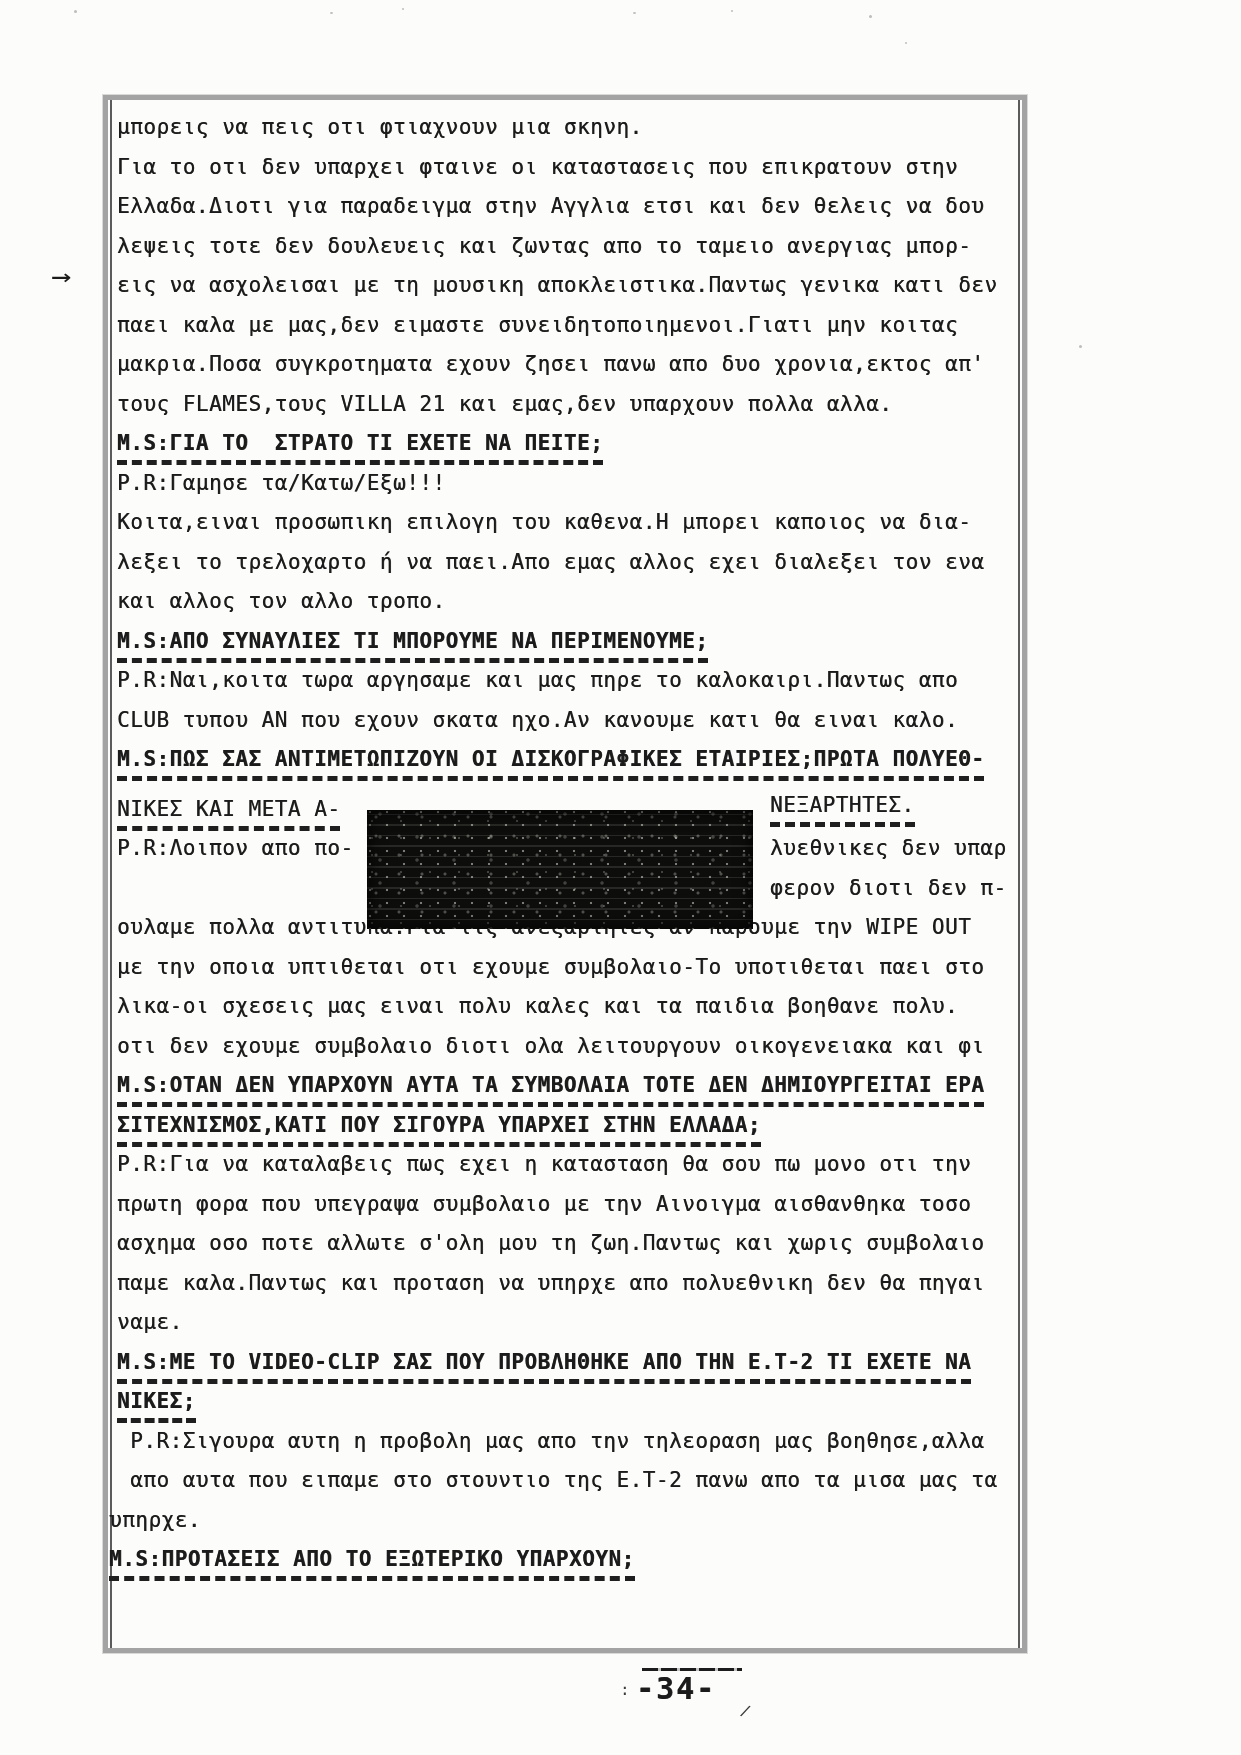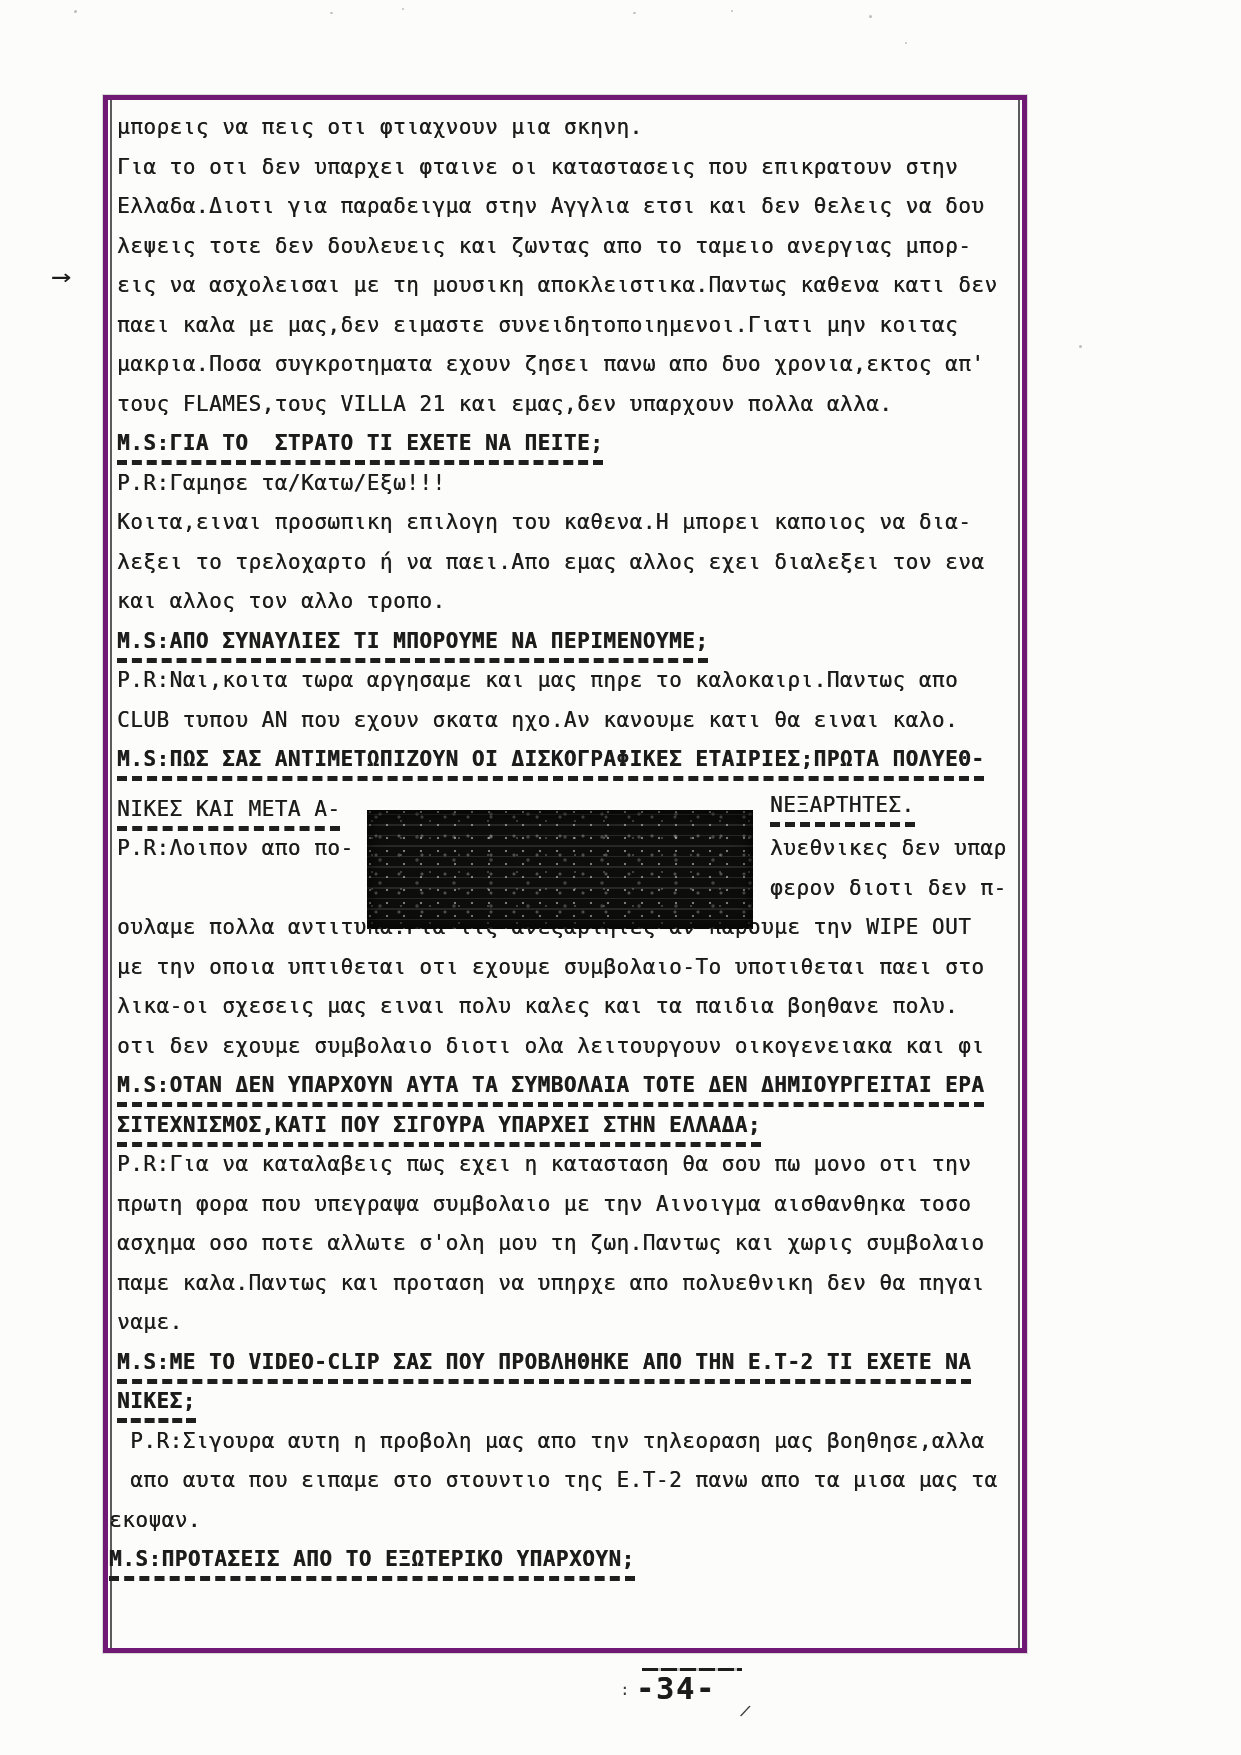--- a/index.html
+++ b/index.html
@@ -6,21 +6,21 @@
   body{
     width:1241px;height:1755px;position:relative;
     background:#fcfcfa;overflow:hidden;
     font-family:"DejaVu Sans Mono","Liberation Mono",monospace;
     color:#1b1b1b;
   }
   .speck{position:absolute;background:#8a8a84;border-radius:50%;opacity:.55;}
 
   .frame{
     position:absolute;left:103px;top:95px;width:914px;height:1548px;
-    border:5px solid #701a75;
+    border:5px solid #a3a3a3;
     box-shadow:0 0 0 1px rgba(23,23,23,.15);
     background:transparent;
   }
   .inner-line{position:absolute;top:0;bottom:0;width:2px;background:#262626;opacity:.75;}
   .inner-line.l{left:2px;}
   .inner-line.r{right:2px;}
 
   .text{
     position:absolute;left:9px;top:8px;width:900px;
   }
@@ -87,21 +87,21 @@
 
 <div class="frame">
   <div class="inner-line l"></div>
   <div class="inner-line r"></div>
 
   <div class="text">
     <div class="row">μπορεις να πεις οτι φτιαχνουν μια σκηνη.</div>
     <div class="row">Για το οτι δεν υπαρχει φταινε οι καταστασεις που επικρατουν στην</div>
     <div class="row">Ελλαδα.Διοτι για παραδειγμα στην Αγγλια ετσι και δεν θελεις να δου</div>
     <div class="row">λεψεις τοτε δεν δουλευεις και ζωντας απο το ταμειο ανεργιας μπορ-</div>
-    <div class="row">εις να ασχολεισαι με τη μουσικη αποκλειστικα.Παντως καθενα κατι δεν</div>
+    <div class="row">εις να ασχολεισαι με τη μουσικη αποκλειστικα.Παντως γενικα κατι δεν</div>
     <div class="row">παει καλα με μας,δεν ειμαστε συνειδητοποιημενοι.Γιατι μην κοιτας</div>
     <div class="row">μακρια.Ποσα συγκροτηματα εχουν ζησει πανω απο δυο χρονια,εκτος απ'</div>
     <div class="row">τους FLAMES,τους VILLA 21 και εμας,δεν υπαρχουν πολλα αλλα.</div>
     <div class="row q"><span class="u">M.S:ΓΙΑ ΤΟ  ΣΤΡΑΤΟ ΤΙ ΕΧΕΤΕ ΝΑ ΠΕΙΤΕ;</span></div>
     <div class="row">P.R:Γαμησε τα/Κατω/Εξω!!!</div>
     <div class="row">Κοιτα,ειναι προσωπικη επιλογη του καθενα.Η μπορει καποιος να δια-</div>
     <div class="row">λεξει το τρελοχαρτο ή να παει.Απο εμας αλλος εχει διαλεξει τον ενα</div>
     <div class="row">και αλλος τον αλλο τροπο.</div>
     <div class="row q"><span class="u">M.S:ΑΠΟ ΣΥΝΑΥΛΙΕΣ ΤΙ ΜΠΟΡΟΥΜΕ ΝΑ ΠΕΡΙΜΕΝΟΥΜΕ;</span></div>
     <div class="row">P.R:Ναι,κοιτα τωρα αργησαμε και μας πηρε το καλοκαιρι.Παντως απο</div>
@@ -118,21 +118,21 @@
     <div class="row q"><span class="u">ΣΙΤΕΧΝΙΣΜΟΣ,ΚΑΤΙ ΠΟΥ ΣΙΓΟΥΡΑ ΥΠΑΡΧΕΙ ΣΤΗΝ ΕΛΛΑΔΑ;</span></div>
     <div class="row">P.R:Για να καταλαβεις πως εχει η κατασταση θα σου πω μονο οτι την</div>
     <div class="row">πρωτη φορα που υπεγραψα συμβολαιο με την Αινοιγμα αισθανθηκα τοσο</div>
     <div class="row">ασχημα οσο ποτε αλλωτε σ'ολη μου τη ζωη.Παντως και χωρις συμβολαιο</div>
     <div class="row">παμε καλα.Παντως και προταση να υπηρχε απο πολυεθνικη δεν θα πηγαι</div>
     <div class="row">ναμε.</div>
     <div class="row q"><span class="u">M.S:ΜΕ ΤΟ VIDEO-CLIP ΣΑΣ ΠΟΥ ΠΡΟΒΛΗΘΗΚΕ ΑΠΟ ΤΗΝ Ε.Τ-2 ΤΙ ΕΧΕΤΕ ΝΑ</span></div>
     <div class="row q"><span class="u">ΝΙΚΕΣ;</span></div>
     <div class="row"> P.R:Σιγουρα αυτη η προβολη μας απο την τηλεοραση μας βοηθησε,αλλα</div>
     <div class="row"> απο αυτα που ειπαμε στο στουντιο της Ε.Τ-2 πανω απο τα μισα μας τα</div>
-    <div class="row shift">εκοψαν.</div>
+    <div class="row shift">υπηρχε.</div>
     <div class="row q shift"><span class="u">M.S:ΠΡΟΤΑΣΕΙΣ ΑΠΟ ΤΟ ΕΞΩΤΕΡΙΚΟ ΥΠΑΡΧΟΥΝ;</span></div>
   </div>
 
   <div class="redacted"></div>
 </div>
 
 <div class="margin-arrow">→</div>
 
 <div class="footer">
   <div class="footer-line"></div>

